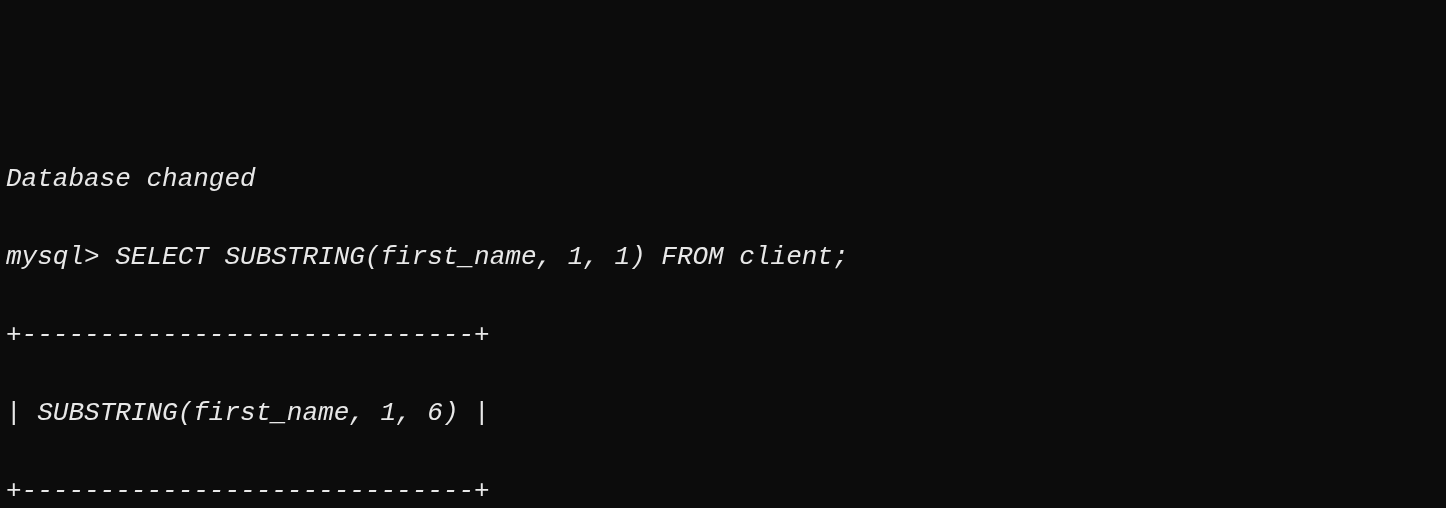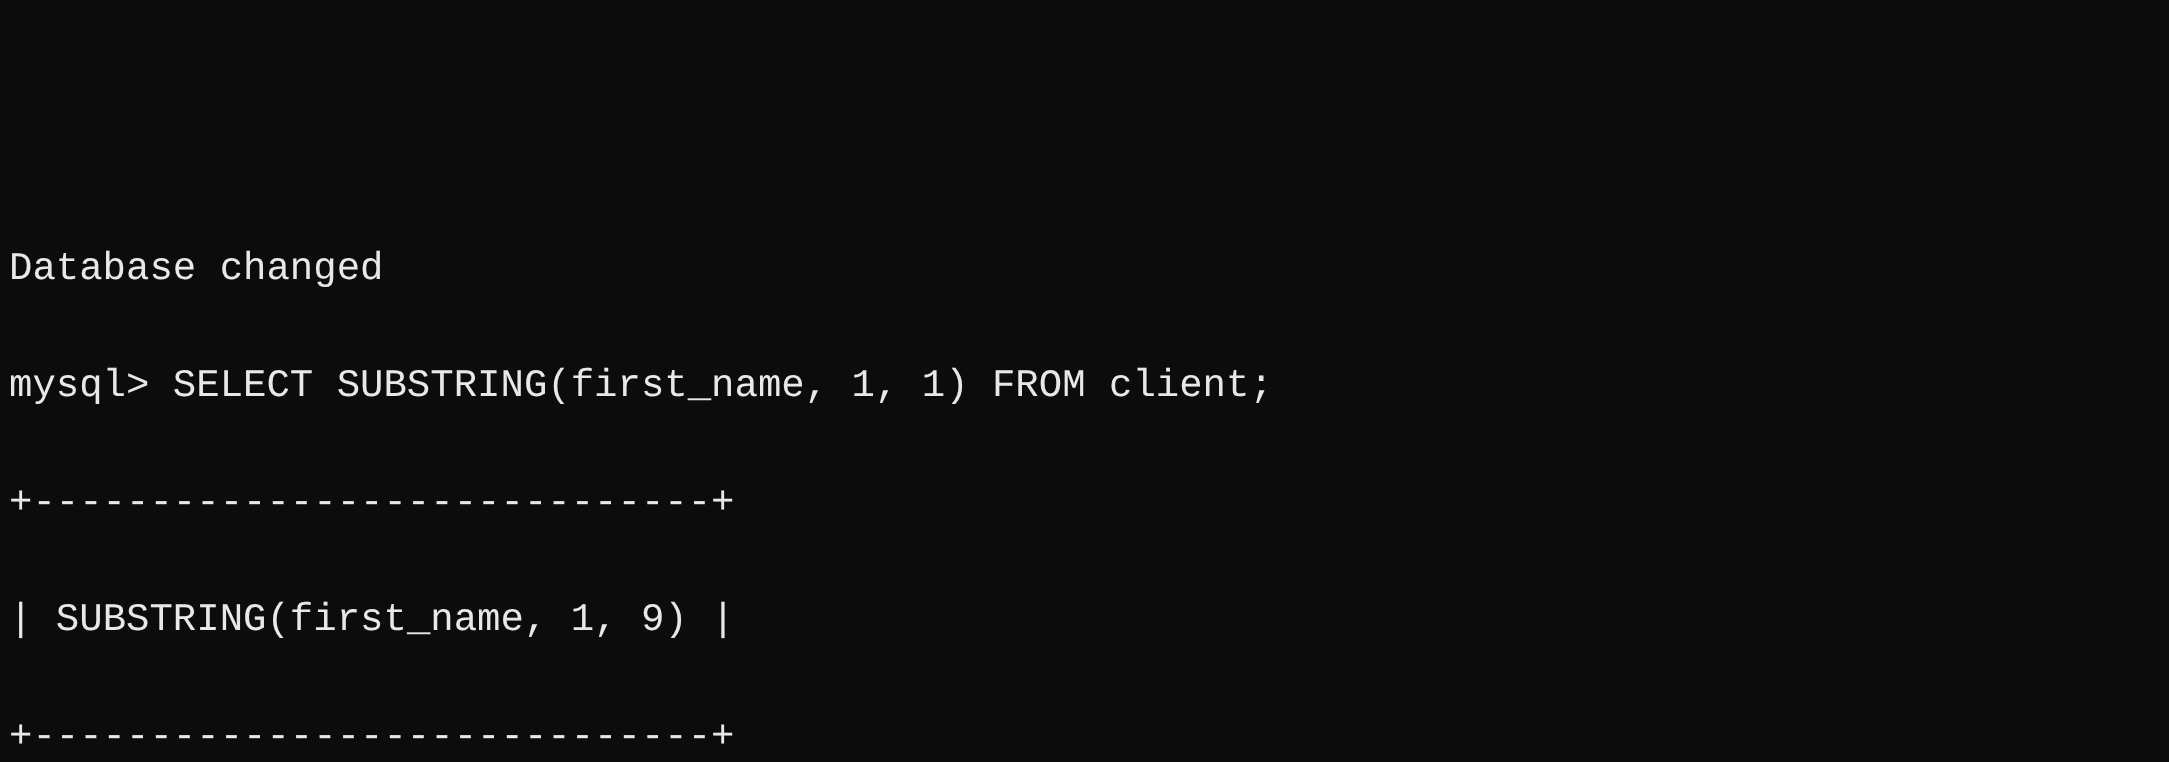--- a/index.html
+++ b/index.html
@@ -1,18 +1,19 @@
 <!DOCTYPE html>
 <html><head>
   <meta charset="utf-8">
   <style>
     * {
       margin: 0;
       padding: 0;
       box-sizing: border-box;
+      font-style: italic;
     }
     body {
       background-color: #0c0c0c;
       color: #e8e8e8;
       font-family: 'Consolas', 'Courier New', monospace;
       font-size: 26px;
       line-height: 1.5;
       padding: 4px 6px;
       width: 1446px;
       height: 508px;
@@ -24,21 +25,21 @@
     }
   </style>
 </head>
 <body>
 
 
 
 <span class="terminal-line">Database changed</span>
 <span class="terminal-line"><span>mysql&gt; </span><span>SELECT SUBSTRING(first_name, 1, 1) FROM client;</span></span>
 <span class="terminal-line">+-----------------------------+</span>
-<span class="terminal-line"><span>| </span><span>SUBSTRING(first_name, 1, 9)</span><span> |</span></span>
+<span class="terminal-line"><span>| </span><span>SUBSTRING(first_name, 1, 6)</span><span> |</span></span>
 <span class="terminal-line">+-----------------------------+</span>
 
 
 
 
 
 
 <span class="terminal-line"></span>
 
 

